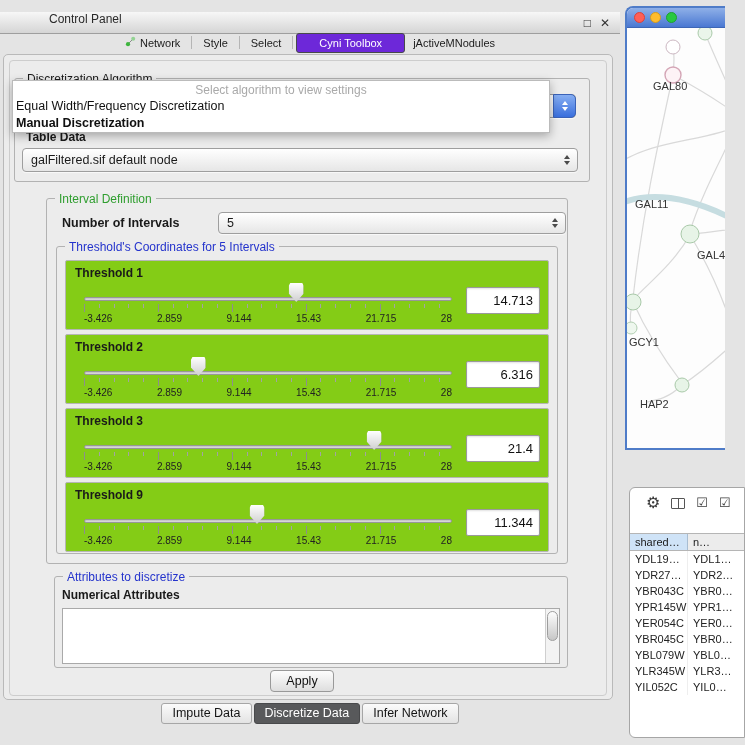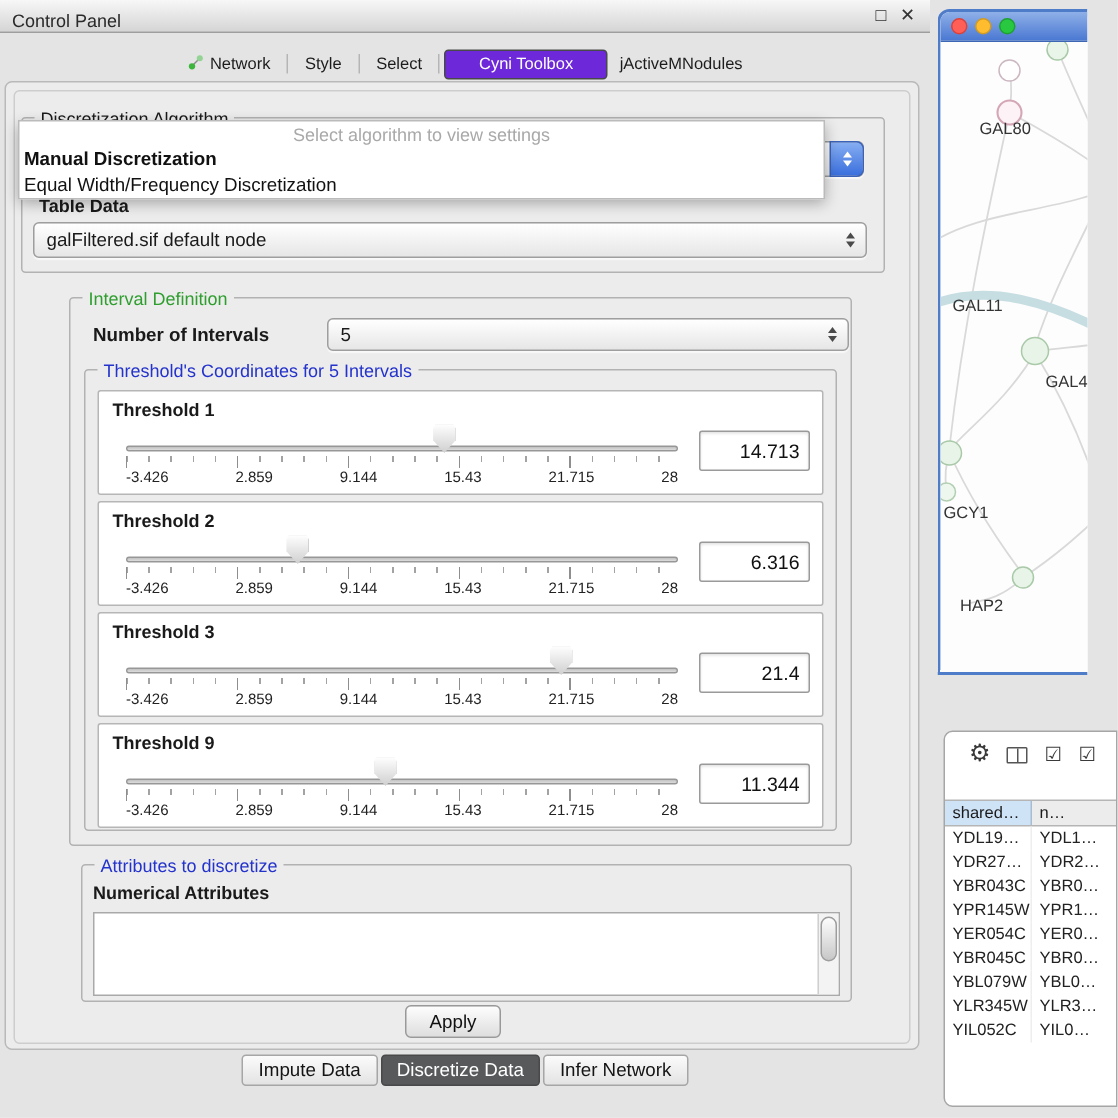--- a/index.html
+++ b/index.html
@@ -1,23 +1,23 @@
 <!DOCTYPE html>
 <html><head>
 <meta charset="utf-8">
 <style>
   *{margin:0;padding:0;box-sizing:border-box;}
   html,body{width:745px;height:745px;}
   body{font-family:"Liberation Sans",sans-serif;background:#e4e4e4;overflow:hidden;}
   #app{position:relative;width:745px;height:745px;background:#e4e4e4;font-size:12px;color:#1a1a1a;}
 
   
-  .cp-titlebar{position:absolute;left:0;top:0;width:620px;height:22px;
+  .cp-titlebar{position:absolute;left:0;top:12px;width:620px;height:22px;
     background:linear-gradient(#f7f7f7,#d5d5d5);border-bottom:1px solid #9e9e9e;
-    display:flex;align-items:flex-end;}
+    display:flex;align-items:flex-start;padding-left:41px;}
   .cp-title{padding-left:8px;color:#2a2a2a;}
   .cp-tb-btns{margin-left:auto;display:flex;gap:9px;padding-right:10px;color:#333;}
   .cp-tb-btns span{cursor:default;font-size:12px;line-height:22px;}
 
   .cp-tabs{position:absolute;left:0;top:31px;width:620px;height:23px;
     display:flex;justify-content:center;align-items:center;}
   .tab{padding:3px 8px;font-size:11px;color:#1c1c1c;display:flex;align-items:center;gap:4px;border-radius:3px;}
   .tab.selected{background:#6d28d9;color:#fff;border:1px solid #48494b;padding:3px 22px;}
   .tabsep{width:1px;height:13px;background:#b5b5b5;margin:0 3px;}
 
@@ -60,21 +60,21 @@
   .popup-placeholder{height:15px;line-height:15px;text-align:center;color:#a9a9a9;font-size:12px;}
   .popup-option{height:17px;line-height:17px;padding-left:3px;font-size:12.5px;color:#111;}
   .popup-option.bold{font-weight:bold;}
 
   .interval-group{left:46px;top:198px;width:522px;height:366px;}
   .numint-label{position:absolute;left:62px;top:216px;font-weight:bold;font-size:12.5px;}
   .numint-combo{left:218px;top:212px;width:348px;height:22px;}
   .thresholds-group{left:56px;top:246px;width:502px;height:308px;}
   .thresholds-list{position:absolute;left:8px;right:8px;top:13px;display:flex;flex-direction:column;gap:4px;}
 
-  .th-panel{height:70px;border:1px solid #b6b6b6;background:#ffffff;position:relative;border-radius:2px;}
+  .th-panel{height:70px;border:1px solid #b6b6b6;background:#84cc16;position:relative;border-radius:2px;}
   .th-label{position:absolute;left:9px;top:5px;font-weight:bold;}
   .th-row{position:absolute;left:18px;right:8px;top:26px;display:flex;align-items:flex-start;}
   .slider{flex:1;position:relative;margin-top:10px;margin-right:14px;}
   .track{position:relative;height:4px;background:linear-gradient(#c2c2c2,#dcdcdc);
     border:1px solid #979797;border-radius:3px;}
   .thumb{position:absolute;top:-15px;width:15px;height:19px;transform:translateX(-50%);
     background:linear-gradient(#fefefe,#cfcfcf);
     clip-path:polygon(10% 0,90% 0,100% 14%,100% 55%,50% 100%,0 55%,0 14%);
     filter:drop-shadow(0 0 1px #777);}
   .ticks{height:8px;margin-top:3px;
@@ -193,22 +193,22 @@
   <div class="combo tabledata-combo">
     <span class="combo-text">galFiltered.sif default node</span>
     <span class="arrows">
         <i class="up"></i>
         <i class="down"></i>
       </span>
   </div>
 
   <div class="algo-popup">
     <div class="popup-placeholder">Select algorithm to view settings</div>
+    <div class="popup-option">Equal Width/Frequency Discretization</div>
     <div class="popup-option bold">Manual Discretization</div>
-    <div class="popup-option">Equal Width/Frequency Discretization</div>
   </div>
 
   <div class="group interval-group">
     <span class="gtitle green">Interval Definition</span>
   </div>
   <span class="numint-label">Number of Intervals</span>
   <div class="combo numint-combo">
     <span class="combo-text">5</span>
     <span class="arrows">
         <i class="up"></i>

